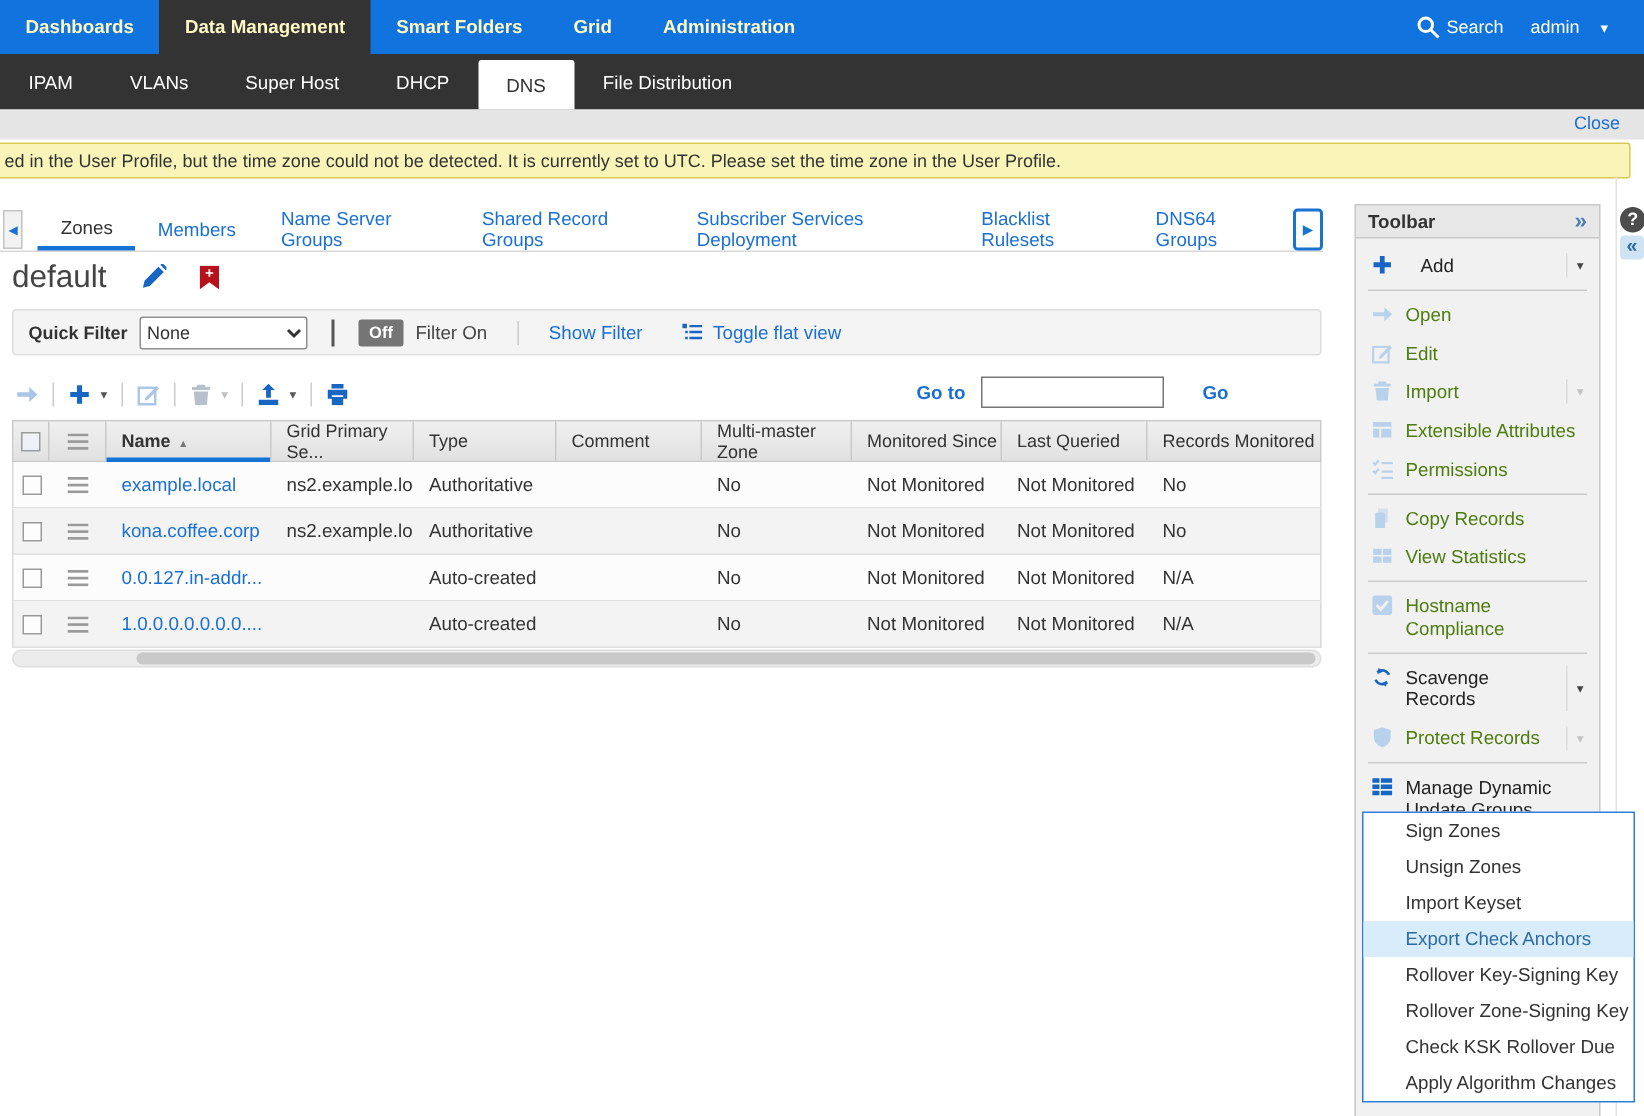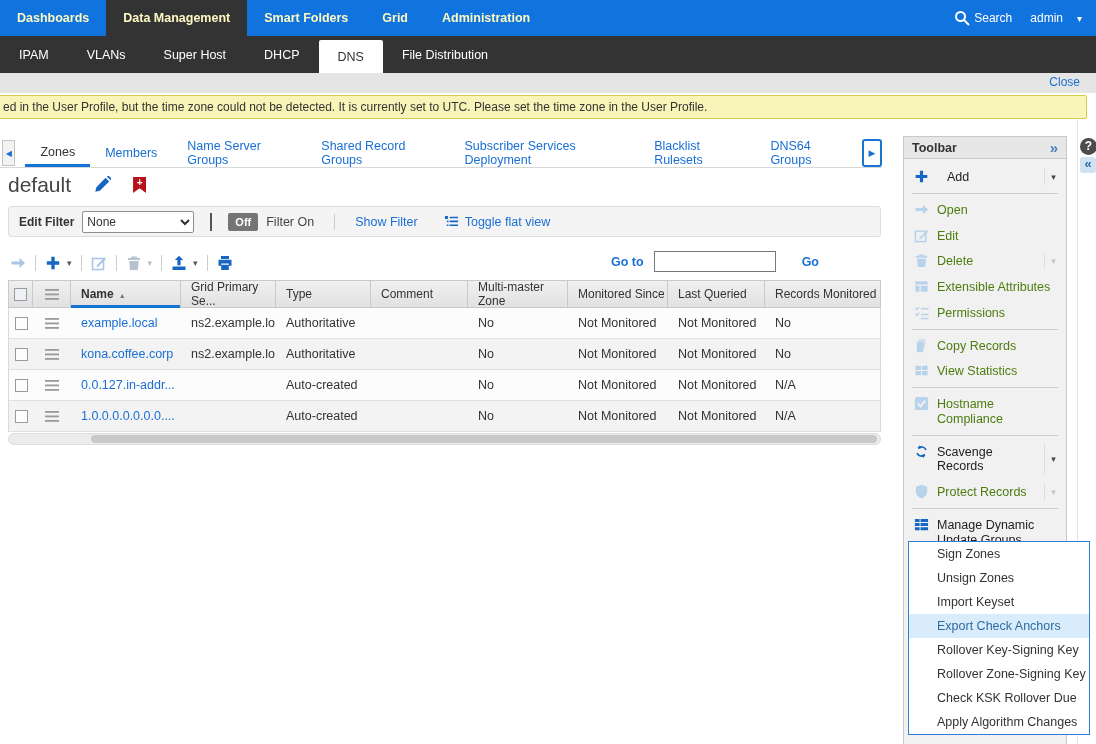--- a/index.html
+++ b/index.html
@@ -8,21 +8,21 @@
     font-family: "Liberation Sans", sans-serif;
     font-size: 12.5px; color:#333; background:#fff;
     position:relative; overflow:hidden;
   }
   
   .topnav { position:absolute; left:0; top:0; width:1096px; height:36px;
     background:#1173dd; display:flex; align-items:stretch; }
   .topnav-item { display:flex; align-items:center; padding:0 17px; color:#fef9c3;
     font-weight:bold; font-size:12.5px; cursor:pointer; }
   .topnav-item.active { background:#333333; }
-  .topnav-right { margin-left:auto; display:flex; align-items:center; gap:18px; padding-right:14px; color:#fff;text-align:right; }
+  .topnav-right { margin-left:auto; display:flex; align-items:center; gap:18px; padding-right:24px; color:#fff;text-align:right; }
   .search-box { display:flex; align-items:center; gap:4px; font-size:12px; cursor:pointer; }
   .user-menu { display:flex; align-items:center; gap:14px; font-size:12px; cursor:pointer; }
   .caret-down::after { content:"▾"; font-size:10px; }
   
   .subnav { position:absolute; left:0; top:36px; width:1096px; height:37px;
     background:#333333; display:flex; align-items:stretch; }
   .subnav-item { display:flex; align-items:center; padding:0 19px; color:#fff; font-size:12.5px; cursor:pointer; }
   .subnav-item.active { background:#fff; color:#333; margin-top:4px; border-radius:2px 2px 0 0; }
   
   .close-strip { position:absolute; left:0; top:73px; width:1096px; height:20px; background:#e5e5e5; }
@@ -195,21 +195,21 @@
 
 <div class="title-row">
   <span class="page-title">default</span>
   <svg class="pencil-icon" viewBox="0 0 16 16" fill="currentColor">
     <path d="M11.2 1.6l3.2 3.2-8.3 8.3-4.1 1 1-4.2zM12.3.5l3.2 3.2 .5-.5c.4-.4.4-1 0-1.4L14.2.1c-.4-.4-1-.4-1.4 0z"></path>
   </svg>
   <span class="bookmark-icon"></span>
 </div>
 
 <div class="filter-bar">
-  <span class="filter-label">Edit Filter</span>
+  <span class="filter-label">Quick Filter</span>
   <select class="filter-select">
     <option>None</option>
   </select>
   <span class="vdiv-dark"></span>
   <span class="off-badge">Off</span>
   <span class="filter-on-label">Filter On</span>
   <span class="vdiv-light"></span>
   <span class="blue-link">Show Filter</span>
   <svg class="flatview-icon" viewBox="0 0 16 16" fill="currentColor">
     <path d="M1 2h3.2v3.2H1zM6 2.8h9v1.7H6zM6 7h9v1.7H6zM3 7h1.8v1.7H3zM6 11.2h9v1.7H6zM3 11.2h1.8v1.7H3z"></path>
@@ -414,21 +414,21 @@
     <svg class="ticon" viewBox="0 0 16 16">
         <rect x="1.5" y="3.5" width="11" height="11" fill="none" stroke="currentColor" stroke-width="1.6"></rect>
         <path d="M6 10l7.5-7.5 1.5 1.5-7.5 7.5-2 .5z" fill="currentColor"></path>
       </svg>
     <span class="tlabel">Edit</span>
   </div>
   <div class="tb-item disabled">
     <svg class="ticon" viewBox="0 0 16 16" fill="currentColor">
         <path d="M5.5 1.5h5l.6 1.5H14V5H2V3h2.9zM3.2 6h9.6l-.9 9H4.1z"></path>
       </svg>
-    <span class="tlabel">Delete</span>
+    <span class="tlabel">Import</span>
     <span class="tb-caret"></span>
   </div>
   <div class="tb-item disabled">
     <svg class="ticon" viewBox="0 0 16 16">
         <rect x="1.5" y="2.5" width="13" height="11" fill="currentColor"></rect>
         <path d="M1.5 6.5h13M6.5 6.5v7" stroke="#f1f1f1" stroke-width="1.4"></path>
       </svg>
     <span class="tlabel">Extensible Attributes</span>
   </div>
   <div class="tb-item disabled">

